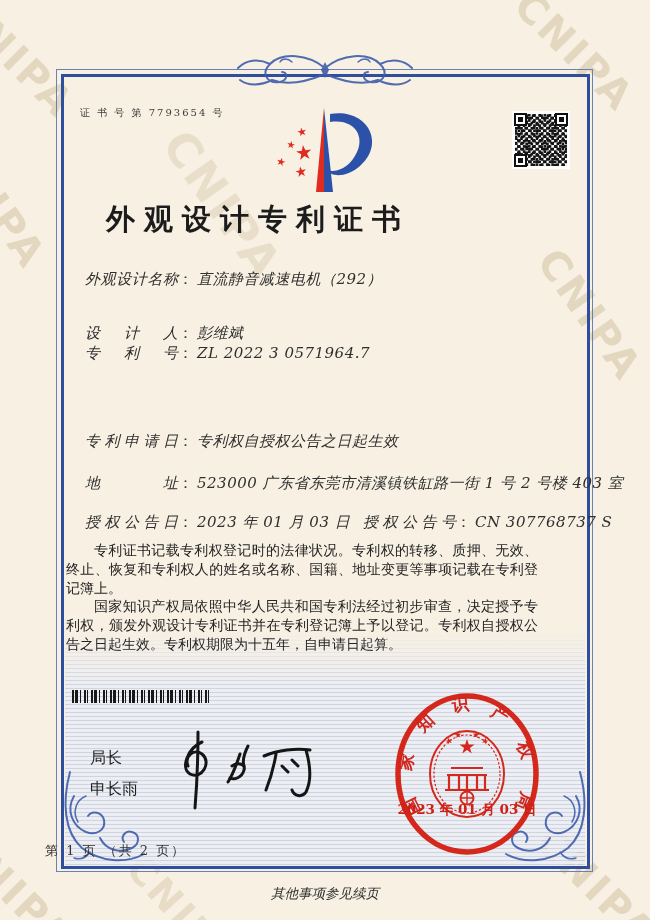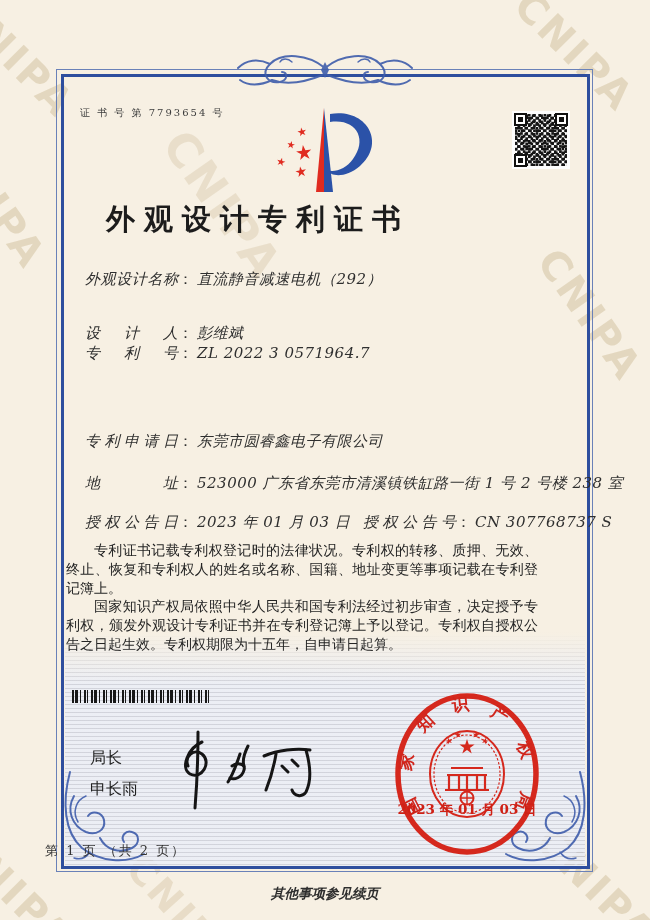--- a/index.html
+++ b/index.html
@@ -54,21 +54,21 @@
                    transparent 6px 8px,#181818 8px 9px,transparent 9px 12px,#181818 12px 14px,
                    transparent 14px 15px,#181818 15px 16px,transparent 16px 19px);}
   .officer{position:absolute;left:90px;top:748px;font-family:"DejaVu Sans","Liberation Sans",sans-serif;
            font-size:16px;color:#1f1f1f;z-index:4;}
   .officer div{margin-bottom:10px;}
   .signature{position:absolute;left:168px;top:728px;z-index:4;}
   .seal{position:absolute;left:393px;top:692px;z-index:5;}
   .pagenum{position:absolute;left:45px;width:520px;top:842px;font-size:13px;
            letter-spacing:2px;color:#333;z-index:4;}
   .footnote{position:absolute;left:0;width:650px;top:885px;text-align:center;font-size:13.5px;
-            font-style:italic;color:#2e2e2e;z-index:4;font-weight:bold;}
+            font-style:italic;color:#2e2e2e;z-index:4;}
 </style>
 </head>
 <body>
 
 <div class="page">
 
   <span class="wm wm1">CNIPA</span>
   <span class="wm wm2">CNIPA</span>
   <span class="wm wm3">CNIPA</span>
   <span class="wm wm4">CNIPA</span>
@@ -150,24 +150,24 @@
   <div class="frow" style="top:270px;">
     <span class="flabel">外观设计名称</span><span class="fcolon">：</span><span class="fval">直流静音减速电机（292）</span>
   </div>
   <div class="frow" style="top:312px;margin-top:12px;">
     <span class="flabel">设计人</span><span class="fcolon">：</span><span class="fval">彭维斌</span>
   </div>
   <div class="frow" style="top:344px;">
     <span class="flabel">专利号</span><span class="fcolon">：</span><span class="fval">ZL 2022 3 0571964.7</span>
   </div>
   <div class="frow" style="top:432px;">
-    <span class="flabel">专利申请日</span><span class="fcolon">：</span><span class="fval">东莞市圆睿鑫电子有限公司</span>
+    <span class="flabel">专利申请日</span><span class="fcolon">：</span><span class="fval">专利权自授权公告之日起生效</span>
   </div>
   <div class="frow" style="top:474px;">
-    <span class="flabel">地址</span><span class="fcolon">：</span><span class="fval">523000 广东省东莞市清溪镇铁缸路一街 1 号 2 号楼 238 室</span>
+    <span class="flabel">地址</span><span class="fcolon">：</span><span class="fval">523000 广东省东莞市清溪镇铁缸路一街 1 号 2 号楼 403 室</span>
   </div>
   <div class="frow" style="top:513px;width:470px;">
     <span>
       <span class="flabel">授权公告日</span><span class="fcolon">：</span><span class="fval">2023 年 01 月 03 日</span>
     </span>
     <span class="f2">
       <span class="flabel">授权公告号</span><span class="fcolon">：</span><span class="fval">CN 307768737 S</span>
     </span>
   </div>
 

